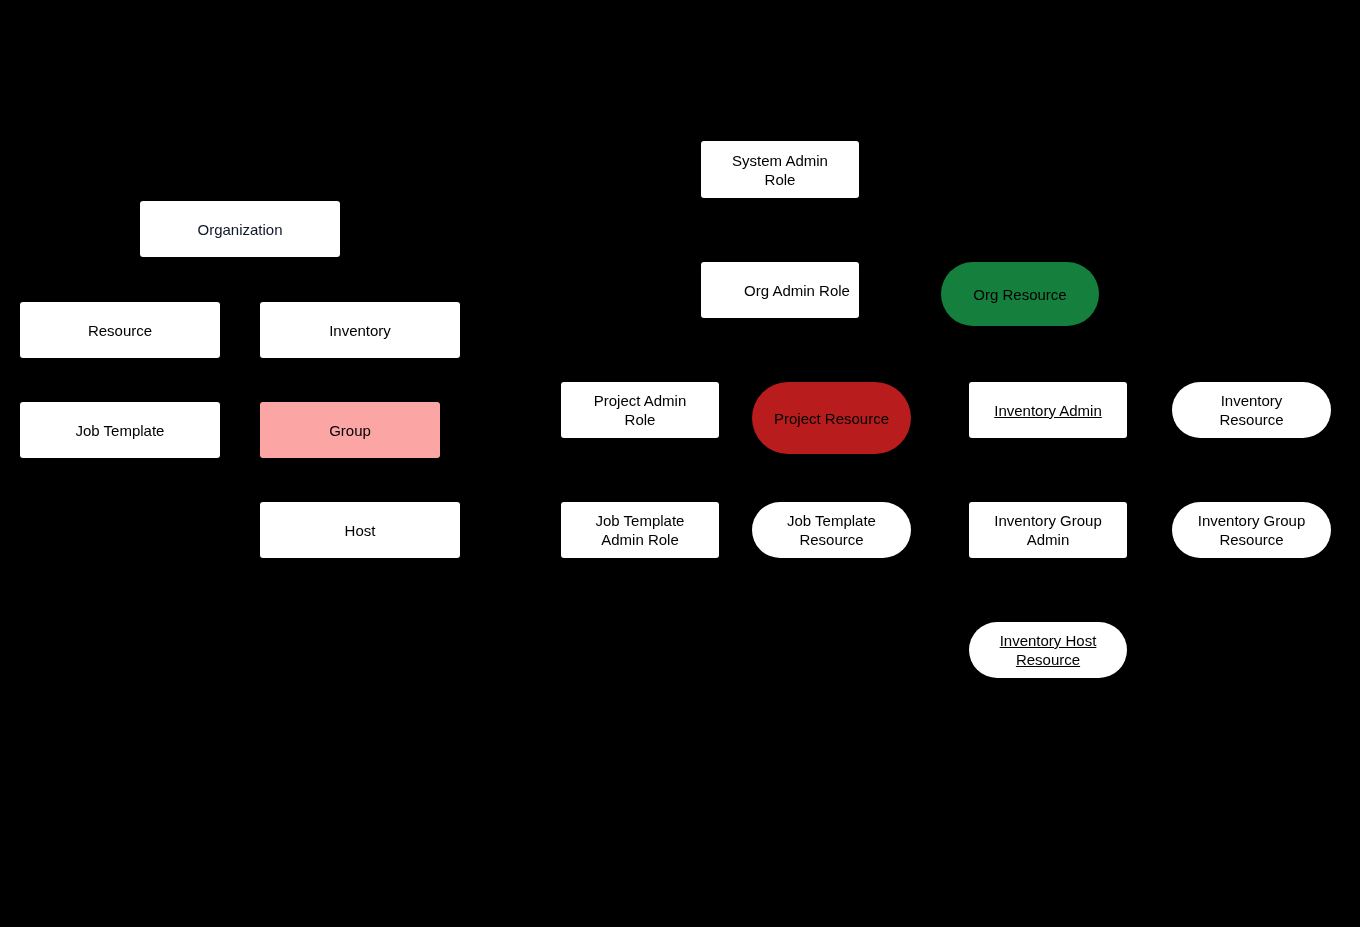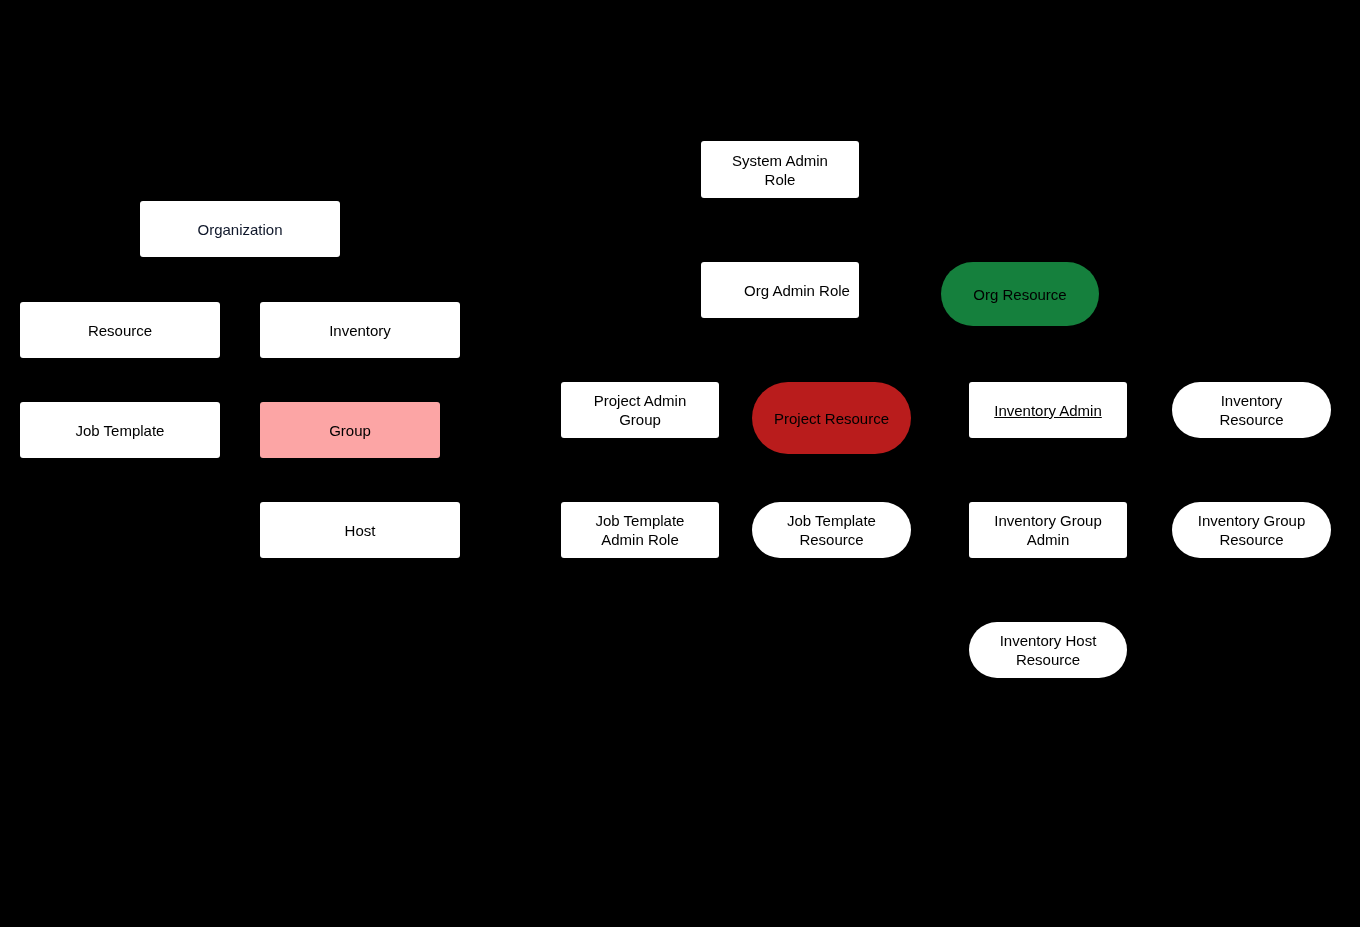--- a/index.html
+++ b/index.html
@@ -44,28 +44,28 @@
     <div class="node rect" style="left: 20px; top: 302px; width: 200px; height: 56px; background: rgb(255, 255, 255); color: rgb(0, 0, 0);">Resource</div>
     <div class="node rect" style="left: 260px; top: 302px; width: 200px; height: 56px; background: rgb(255, 255, 255); color: rgb(0, 0, 0);">Inventory</div>
     <div class="node rect" style="left: 20px; top: 402px; width: 200px; height: 56px; background: rgb(255, 255, 255); color: rgb(0, 0, 0);">Job Template</div>
     <div class="node rect" style="left: 260px; top: 402px; width: 180px; height: 56px; background: #fca5a5; color: rgb(0, 0, 0);">Group</div>
     <div class="node rect" style="left: 260px; top: 502px; width: 200px; height: 56px; background: rgb(255, 255, 255); color: rgb(0, 0, 0);">Host</div>
     <div class="node rect" style="left: 701px; top: 141px; width: 158px; height: 57px; background: rgb(255, 255, 255); color: rgb(0, 0, 0);">System Admin
 Role</div>
     <div class="node rect" style="left: 701px; top: 262px; width: 158px; height: 56px; background: rgb(255, 255, 255); color: rgb(0, 0, 0); padding-left: 40px;">Org Admin Role</div>
     <div class="node pill" style="left: 941px; top: 262px; width: 158px; height: 64px; background: #15803d; color: rgb(0, 0, 0);">Org Resource</div>
     <div class="node rect" style="left: 561px; top: 382px; width: 158px; height: 56px; background: rgb(255, 255, 255); color: rgb(0, 0, 0);">Project Admin
-Group</div>
+Role</div>
     <div class="node pill" style="left: 752px; top: 382px; width: 159px; height: 72px; background: #b91c1c; color: rgb(0, 0, 0);">Project Resource</div>
     <div class="node rect" style="left: 969px; top: 382px; width: 158px; height: 56px; background: rgb(255, 255, 255); color: rgb(0, 0, 0); text-decoration: underline;">Inventory Admin</div>
     <div class="node pill" style="left: 1172px; top: 382px; width: 159px; height: 56px; background: rgb(255, 255, 255); color: rgb(0, 0, 0);">Inventory
 Resource</div>
     <div class="node rect" style="left: 561px; top: 502px; width: 158px; height: 56px; background: rgb(255, 255, 255); color: rgb(0, 0, 0);">Job Template
 Admin Role</div>
     <div class="node pill" style="left: 752px; top: 502px; width: 159px; height: 56px; background: rgb(255, 255, 255); color: rgb(0, 0, 0);">Job Template
 Resource</div>
     <div class="node rect" style="left: 969px; top: 502px; width: 158px; height: 56px; background: rgb(255, 255, 255); color: rgb(0, 0, 0);">Inventory Group
 Admin</div>
     <div class="node pill" style="left: 1172px; top: 502px; width: 159px; height: 56px; background: rgb(255, 255, 255); color: rgb(0, 0, 0);">Inventory Group
 Resource</div>
-    <div class="node pill" style="left: 969px; top: 622px; width: 158px; height: 56px; background: rgb(255, 255, 255); color: rgb(0, 0, 0);">Inventory Host
+    <div class="node pill" style="left: 969px; top: 622px; width: 158px; height: 56px; background: rgb(255, 255, 255); color: rgb(0, 0, 0); text-decoration: underline;">Inventory Host
 Resource</div>
   </div>
 
 </body></html>

